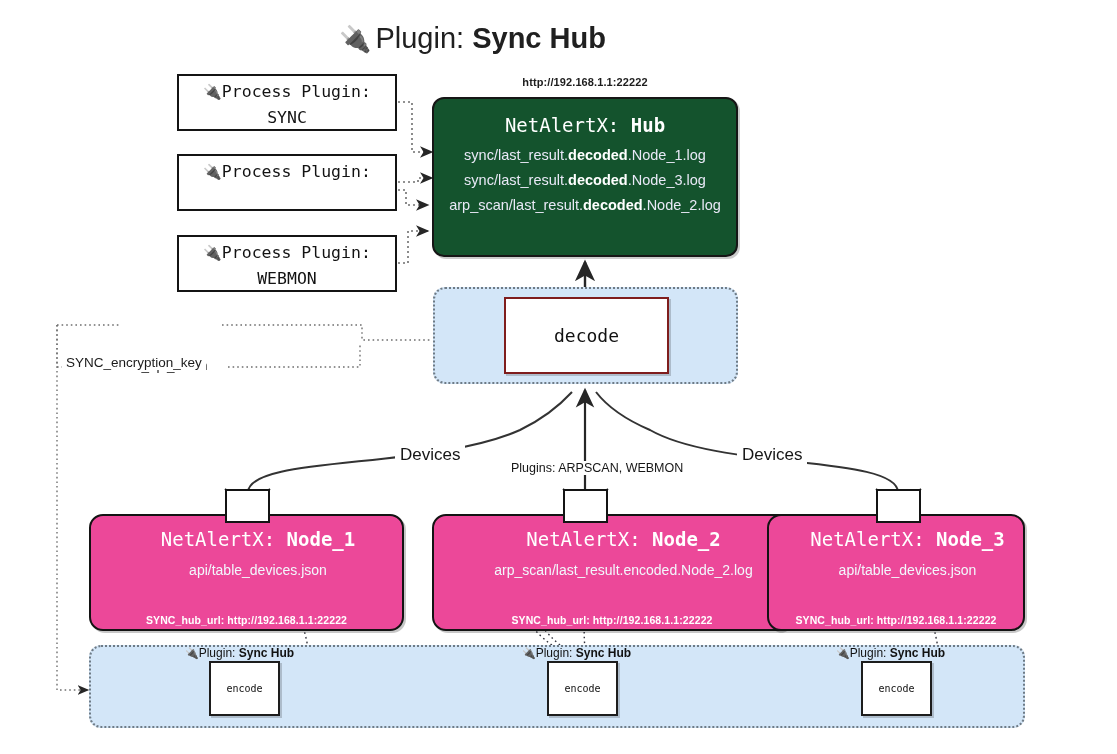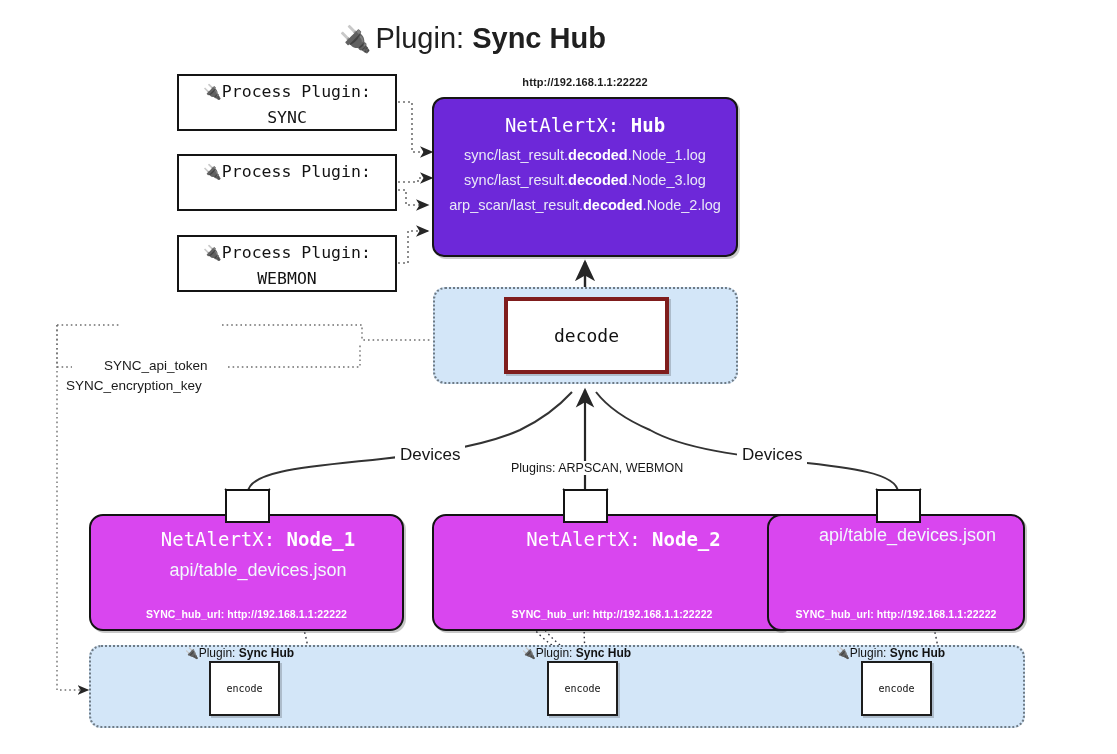--- a/index.html
+++ b/index.html
@@ -49,21 +49,21 @@
   #pp3{left:177px;top:235px;}
 
   
   #hub-url{
     position:absolute;left:435px;top:76px;width:300px;
     text-align:center;font-size:11px;font-weight:600;color:#1d1d1d;
     letter-spacing:.1px;
   }
   #hub{
     position:absolute;left:432px;top:97px;width:306px;height:160px;
-    background:#6d28d9;border:2px solid #161616;border-radius:12px;
+    background:#14532d;border:2px solid #161616;border-radius:12px;
     box-sizing:border-box;
     box-shadow:2px 2px 0 rgba(0,0,0,.20);
   }
   #hub .hub-title{
     text-align:center;color:#ffffff;
     font-family:"DejaVu Sans Mono", monospace;
     font-size:19px;line-height:24px;margin-top:14px;white-space:nowrap;
   }
   #hub .hub-title b{font-weight:700;}
   #hub .hub-lines{margin-top:6px;}
@@ -74,64 +74,64 @@
   #hub .hub-line b{color:#ffffff;font-weight:700;}
 
   
   #decode-wrap{
     position:absolute;left:433px;top:287px;width:305px;height:97px;
     background:#d3e6f8;border:2px dotted #6e7b86;border-radius:12px;
     box-sizing:border-box;
   }
   #decode-box{
     position:absolute;left:504px;top:297px;width:165px;height:77px;
-    background:#ffffff;border:4px solid #7f1d1d;box-sizing:border-box;
+    background:#ffffff;border:2px solid #7f1d1d;box-sizing:border-box;
     box-shadow:2px 2px 0 rgba(0,0,0,.18);
     display:flex;align-items:center;justify-content:center;
     font-family:"DejaVu Sans Mono", monospace;font-size:18px;color:#111;
   }
 
   
   .env-label{
     position:absolute;font-size:13.5px;color:#1a1a1a;background:#ffffff;
     padding:0 4px;white-space:nowrap;
   }
   #env1{left:100px;top:317px;margin-top:41px;}
-  #env2{left:62px;top:378px;}
+  #env2{left:62px;top:355px;}
 
   
   .edge-label{
     position:absolute;font-size:17px;color:#161616;background:#ffffff;
     padding:0 5px;white-space:nowrap;
   }
   #lbl-dev-left{left:395px;top:445px;}
   #lbl-dev-right{left:737px;top:445px;}
   #lbl-plugins{left:506px;top:461px;font-size:12.5px;}
 
   
   .node{
     position:absolute;height:117px;
-    background:#d946ef;border:2.5px solid #131313;border-radius:14px;
+    background:#ec4899;border:2.5px solid #131313;border-radius:14px;
     box-sizing:border-box;
     box-shadow:2px 2px 0 rgba(0,0,0,.22);
     padding-left:23px;
   }
   .node .n-title{
     text-align:center;color:#ffffff;
     font-family:"DejaVu Sans Mono", monospace;
     font-size:19px;line-height:24px;margin-top:11px;white-space:nowrap;
   }
   .node .n-title b{font-weight:700;}
   .node .n-rows{margin-top:7px;}
   .node .n-row{
-    text-align:center;color:#f2f8fd;font-size:18px;line-height:25px;
+    text-align:center;color:#f2f8fd;font-size:14px;line-height:25px;
     white-space:nowrap;
   }
   .node .n-foot{
-    position:absolute;left:0;bottom:9px;width:100%;
+    position:absolute;left:0;bottom:3px;width:100%;
     text-align:center;color:#ffffff;font-size:10.5px;font-weight:600;
     white-space:nowrap;letter-spacing:.1px;
   }
   #node1{left:89px;top:514px;width:315px;}
   #node2{left:432px;top:514px;width:360px;}
   #node3{left:767px;top:514px;width:258px;}
 
   
   .envelope{
     position:absolute;width:45px;height:34px;
@@ -280,25 +280,30 @@
     </div>
     <div class="n-foot">SYNC_hub_url: http://192.168.1.1:22222</div>
   </div>
 
   <div class="node" id="node2">
     <div class="n-title">
       <span>NetAlertX:</span>
       <b>Node_2</b>
     </div>
     <div class="n-rows">
+      <div class="n-row">arp_scan/last_result.encoded.Node_2.log</div>
     </div>
     <div class="n-foot">SYNC_hub_url: http://192.168.1.1:22222</div>
   </div>
 
   <div class="node" id="node3">
+    <div class="n-title">
+      <span>NetAlertX:</span>
+      <b>Node_3</b>
+    </div>
     <div class="n-rows">
       <div class="n-row">api/table_devices.json</div>
     </div>
     <div class="n-foot">SYNC_hub_url: http://192.168.1.1:22222</div>
   </div>
 
   <div id="strip"></div>
 
   <div class="strip-label" id="sl1">
     <span class="plug">🔌</span><span>Plugin:</span>

